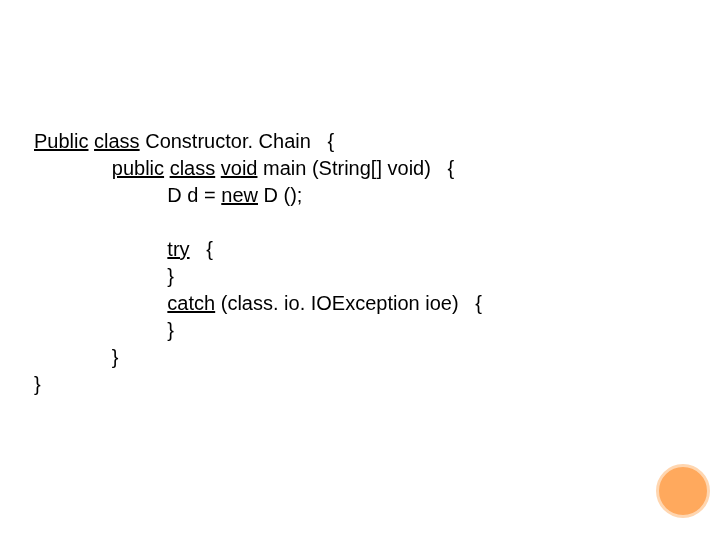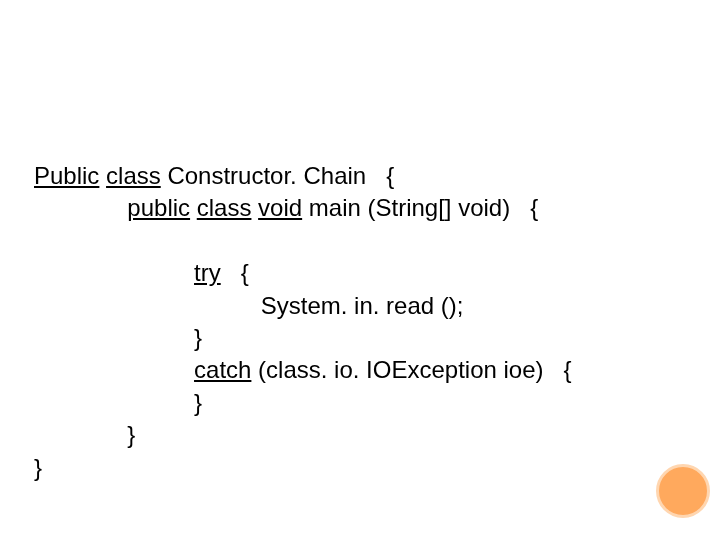--- a/index.html
+++ b/index.html
@@ -16,24 +16,23 @@
     width: 720px;
     height: 540px;
     position: relative;
     box-sizing: border-box;
   }
   .code-box {
     position: absolute;
     left: 34px;
     top: 128px;
     width: 640px;
-    font-size: 24px;
+    font-size: 20px;
     line-height: 1.35;
     color: #000000;
-    margin-top: 32px;
   }
   .row {
     white-space: pre;
     color: #000;
   }
   .kw {
     color: #000;
     text-decoration: underline;
   }
   .orange-circle {
@@ -49,23 +48,23 @@
   }
 </style>
 </head>
 <body>
 
 <div class="slide">
 
   <div class="code-box">
     <div class="row"><span class="kw">Public</span> <span class="kw">class</span><span> Constructor. Chain   {</span></div>
     <div class="row"><span>              </span><span class="kw">public</span> <span class="kw">class</span> <span class="kw">void</span><span> main (String[] void)   {</span></div>
+    <div class="row"><span>                        D d = </span><span class="kw">new</span><span> D ();</span></div>
     <div class="row"> </div>
     <div class="row"><span>                        </span><span class="kw">try</span><span>   {</span></div>
-    <div class="row">                                  System. in. read ();</div>
     <div class="row">                        }</div>
     <div class="row"><span>                        </span><span class="kw">catch</span><span> (class. io. IOException ioe)   {</span></div>
     <div class="row">                        }</div>
     <div class="row">              }</div>
     <div class="row">}</div>
   </div>
 
   <div class="orange-circle"></div>
 </div>
 

